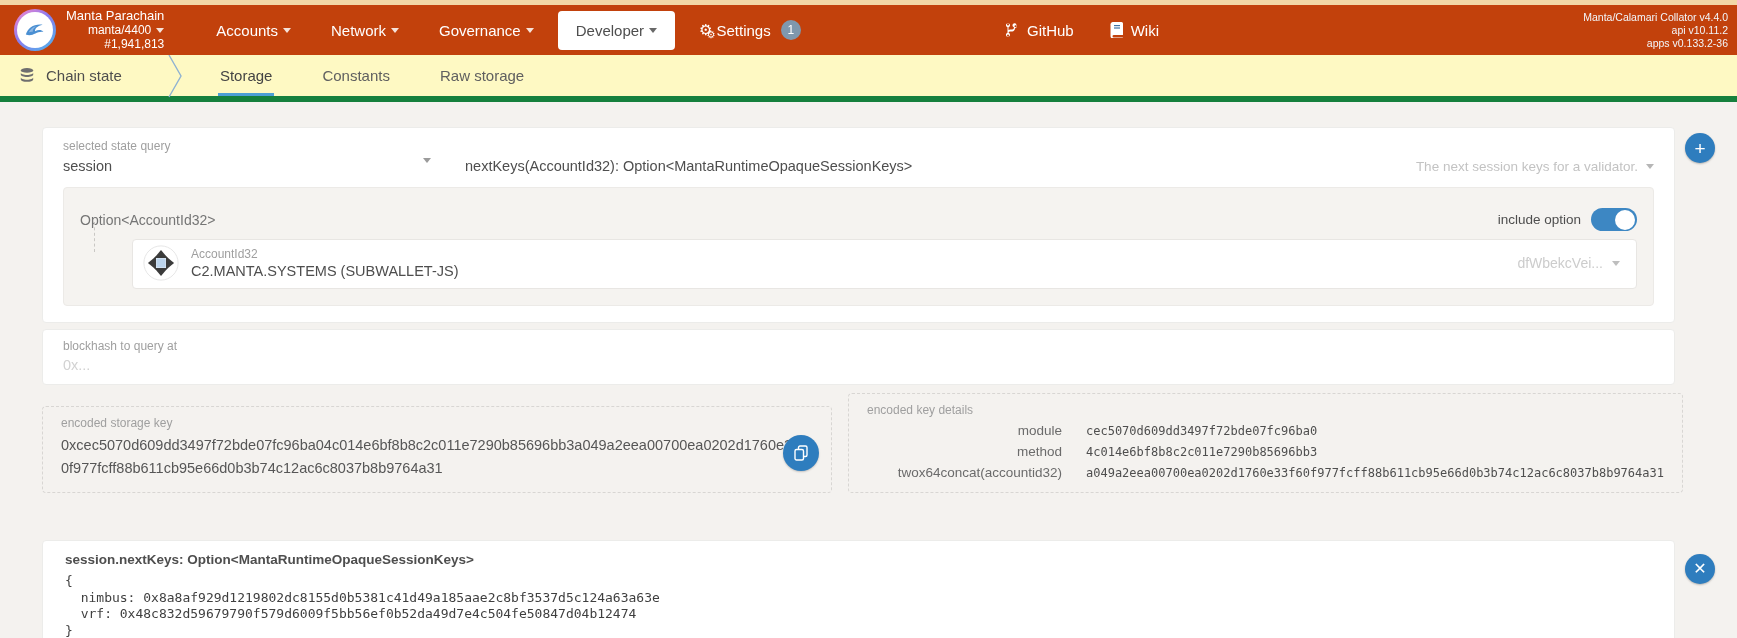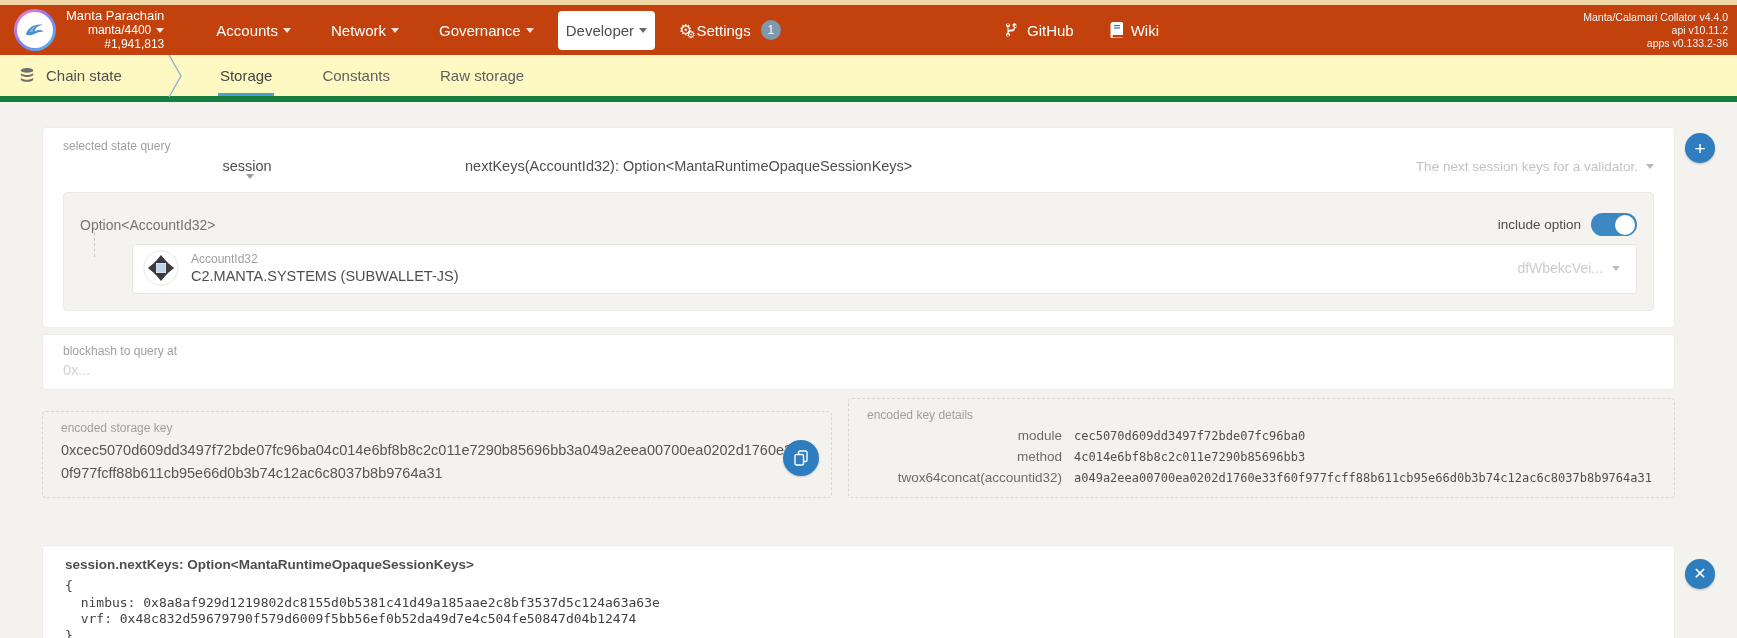--- a/index.html
+++ b/index.html
@@ -11,21 +11,21 @@
   .header { height:50px; background:#c2410c; display:flex; align-items:center; color:#fff; position:relative; }
   .logo-ring { margin-left:14px; width:42px; height:42px; border-radius:50%;
     background:linear-gradient(140deg,#ff86c9 0%,#8a7bf0 45%,#49b7e8 100%);
     display:flex; align-items:center; justify-content:center; flex:0 0 auto; }
   .logo-inner { width:36px; height:36px; border-radius:50%; background:#fff; display:flex; align-items:center; justify-content:center; }
   .chain-block { margin-left:10px; text-align:right; line-height:14px; font-size:12px; }
   .chain-name { font-size:13px; }
   .caret { display:inline-block; width:0; height:0; border-left:4px solid transparent; border-right:4px solid transparent; border-top:5px solid currentColor; vertical-align:middle; margin-left:5px; opacity:.85; }
   .nav { display:flex; align-items:center; margin-left:36px; gap:8px; }
   .nav-item { padding:10px 16px; font-size:15px; cursor:pointer; white-space:nowrap; display:flex; align-items:center; }
-  .nav-item.active { background:#fff; color:#4e4e4e; border-radius:4px; padding:11px 8px; }
+  .nav-item.active { background:#fff; color:#4e4e4e; border-radius:4px; padding:11px 18px; }
   .gear-ic { font-size:15px; margin-right:7px; letter-spacing:-6px; }
   .gear-ic .g2 { font-size:10px; vertical-align:-3px; }
   .badge { margin-left:10px; width:20px; height:20px; border-radius:50%; background:#7f98ae; color:#fff; font-size:12px; display:inline-flex; align-items:center; justify-content:center; }
   .header-links { position:absolute; left:1005px; top:0; height:100%; display:flex; align-items:center; gap:36px; }
   .hlink { display:flex; align-items:center; gap:8px; font-size:15px; cursor:pointer; }
   .version { position:absolute; right:9px; top:50%; transform:translateY(-50%); text-align:right; font-size:10.5px; line-height:13px; color:#f2f6fa; }
 
   
   .tabbar { height:47px; background:#fef9c3; border-bottom:6px solid #15803d; display:flex; align-items:stretch; }
   .section-title { display:flex; align-items:center; gap:10px; margin-left:18px; font-size:15px; color:#4e4e4e; }
@@ -35,21 +35,21 @@
   .tab.active { color:#444; }
   .tab.active::after { content:""; position:absolute; left:0; right:0; bottom:0; height:3px; background:#4d9fd6; }
 
   
   .content { padding:25px 62px 0 42px; }
   .card { background:#fff; border:1px solid #ececea; border-radius:4px; position:relative; }
   .lbl { font-size:12px; color:#9f9f9f; }
 
   .query-card { padding:11px 20px 16px; }
   .query-row { display:flex; align-items:baseline; margin-top:5px; }
-  .pallet { font-size:14.5px; color:#4e4e4e; width:368px; display:flex; justify-content:space-between; align-items:center; cursor:pointer;flex-direction:column; }
+  .pallet { font-size:14.5px; color:#4e4e4e; width:368px; display:flex; justify-content:space-between; cursor:pointer; }
   .pallet .caret { color:#8a8a8a; }
   .signature { font-size:14.5px; color:#4e4e4e; margin-left:34px; }
   .doc { margin-left:auto; font-size:13.5px; color:#c3c3c3; display:flex; align-items:center; cursor:pointer; }
   .doc .caret { color:#a9a9a9; margin-left:8px; }
 
   .option-box { margin-top:13px; background:#f5f3f0; border:1px solid #eceae7; border-radius:4px; padding:20px 16px 16px; position:relative; }
   .option-head { display:flex; align-items:center; }
   .option-type { font-size:14px; color:#757575; }
   .include-opt { margin-left:auto; display:flex; align-items:center; gap:10px; font-size:13.5px; color:#4e4e4e; }
   .toggle { width:46px; height:23px; border-radius:12px; background:#3d87c3; position:relative; cursor:pointer; flex:0 0 auto; }
@@ -66,21 +66,21 @@
   .bh-value { font-size:14.5px; color:#d2d2d2; margin-top:4px; }
 
   .dotted-row { display:flex; gap:16px; margin-top:8px; align-items:flex-end; }
   .dotted-box { border:1px dashed #d8d6d3; border-radius:4px; padding:9px 18px 12px; position:relative; }
   .box-key { width:790px; flex:0 0 auto; }
   .box-details { flex:1; }
   .enc-value { margin-top:4px; font-size:14.5px; color:#565656; line-height:23px; word-break:break-all; }
   .copy-btn { position:absolute; right:12px; top:28px; width:36px; height:36px; border-radius:50%; background:#2e7dbe; display:flex; align-items:center; justify-content:center; cursor:pointer; box-shadow:0 1px 2px rgba(0,0,0,.2); }
   .detail-grid { margin-top:6px; display:grid; grid-template-columns:195px 1fr; column-gap:12px; row-gap:6px; align-items:baseline; }
   .d-label { text-align:right; font-size:13.5px; color:#6b6b6b; }
-  .d-value { font-family:"DejaVu Sans Mono", monospace; font-size:12px; color:#4e4e4e; }
+  .d-value { font-family:"DejaVu Sans Mono", monospace; font-size:12px; color:#4e4e4e;margin-left:12px; }
 
   .result-card { margin-top:47px; padding:11px 22px 14px; }
   .result-head { font-size:13.5px; font-weight:bold; color:#4e4e4e; }
   .result-pre { margin-top:6px; font-family:"DejaVu Sans Mono", monospace; font-size:13px; line-height:16.5px; color:#3f3f3f; }
   .result-pre div { white-space:pre; }
 
   .fab { position:absolute; width:30px; height:30px; border-radius:50%; background:#2e7dbe; color:#fff; display:flex; align-items:center; justify-content:center; cursor:pointer; box-shadow:0 1px 2px rgba(0,0,0,.25); font-size:19px; line-height:1; }
   .fab-add { right:-41px; top:5px; }
   .fab-close { right:-41px; top:13px; font-size:16px; }
 </style>

